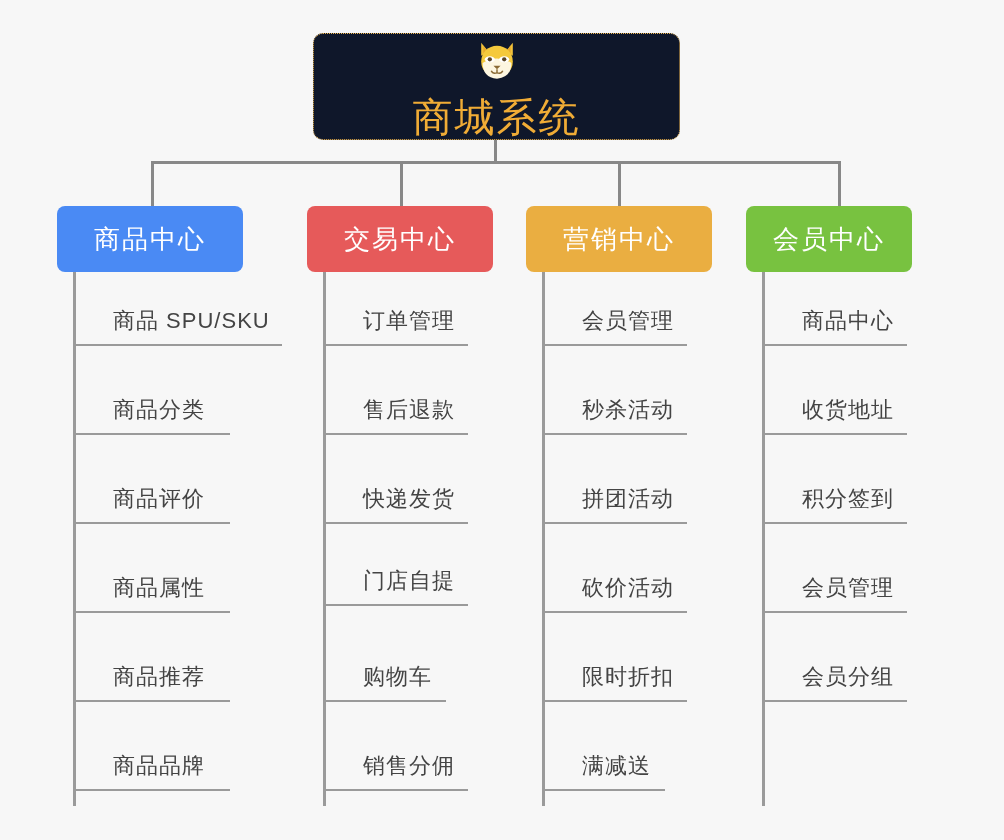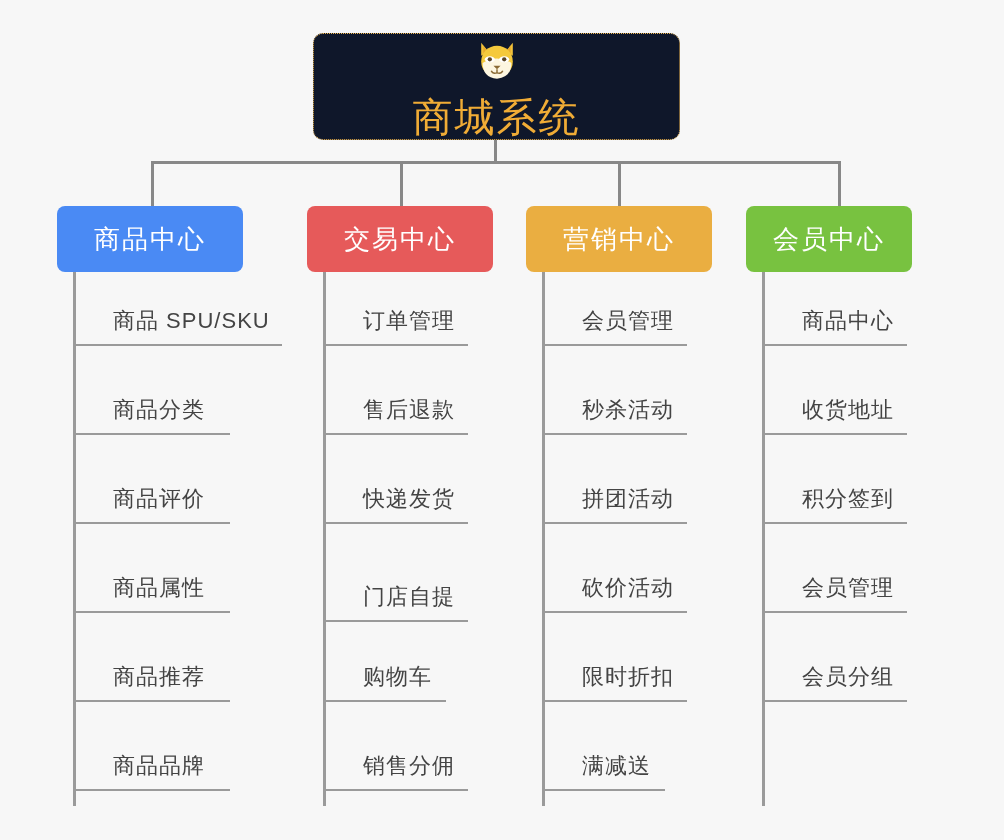--- a/index.html
+++ b/index.html
@@ -183,21 +183,21 @@
       <span class="leaf-rule" style="width:145px;"></span>
     </div>
     <div class="leaf" style="top:89px;  width:145px;">
       <span class="leaf-label">售后退款</span>
       <span class="leaf-rule" style="width:145px;"></span>
     </div>
     <div class="leaf" style="top:178px; width:145px;">
       <span class="leaf-label">快递发货</span>
       <span class="leaf-rule" style="width:145px;"></span>
     </div>
-    <div class="leaf" style="top:276px; width:145px;">
+    <div class="leaf" style="top:260px; width:145px;">
       <span class="leaf-label">门店自提</span>
       <span class="leaf-rule" style="width:145px;"></span>
     </div>
     <div class="leaf" style="top:356px; width:123px;">
       <span class="leaf-label">购物车</span>
       <span class="leaf-rule" style="width:123px;"></span>
     </div>
     <div class="leaf" style="top:445px; width:145px;">
       <span class="leaf-label">销售分佣</span>
       <span class="leaf-rule" style="width:145px;"></span>

